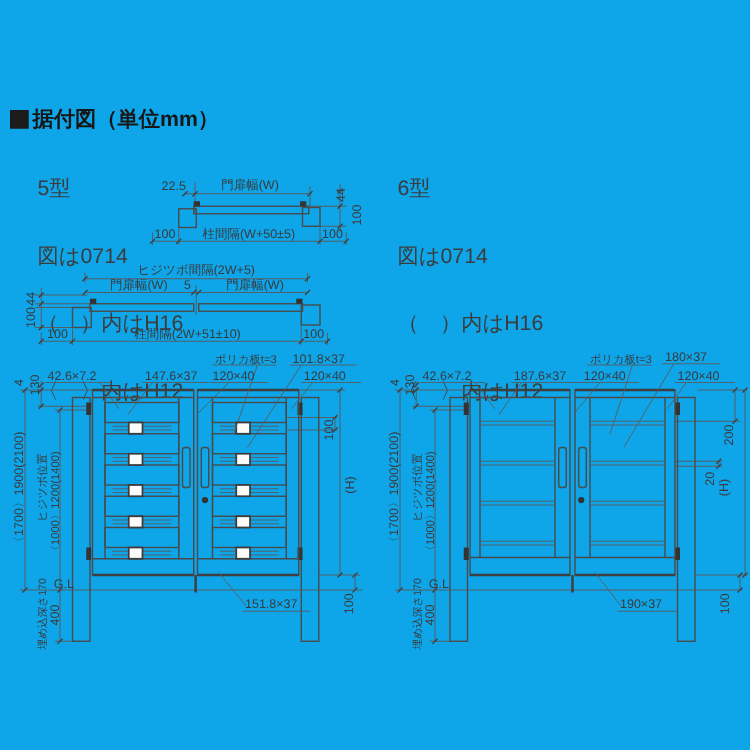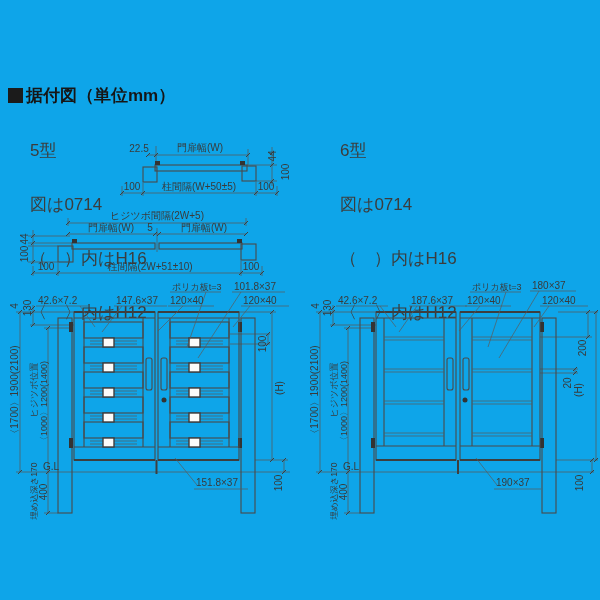--- a/index.html
+++ b/index.html
@@ -4,21 +4,21 @@
 <style>
   html,body{margin:0;padding:0;}
   body{background:#e8e7e4;}
   .stage{position:relative;width:600px;height:600px;background:#0ea5e9;overflow:hidden;
          font-family:"Liberation Sans","DejaVu Sans",sans-serif;}
   .title{position:absolute;left:8px;top:84px;font-size:17px;font-weight:bold;color:#161616;
          display:flex;align-items:center;}
   .bullet{display:inline-block;width:15px;height:15px;background:#1b1b1b;margin-right:3px;}
   .legend{position:absolute;font-size:17px;color:#3c3c3c;line-height:18px;white-space:pre;}
   .legend5{left:30px;top:106px;}
-  .legend6{left:340px;top:106px;}
+  .legend6{left:318px;top:106px;}
   svg{position:absolute;left:0;top:0;}
   .ln{stroke:#4a4a4a;stroke-width:1.1;fill:none;}
   .thick{stroke:#3e3e3e;stroke-width:2;fill:none;}
   .thin{stroke:#5a5a5a;stroke-width:0.7;fill:none;}
   .dimline{stroke:#5a5a5a;stroke-width:0.75;fill:none;}
   .tick{stroke:#3e3e3e;stroke-width:1;fill:none;}
   .fillrect{fill:#333;stroke:none;}
   .clip{fill:#fbfbf9;stroke:#3c3c3c;stroke-width:1.4;}
   text{fill:#3a3a3a;font-size:10px;font-family:"Liberation Sans","DejaVu Sans",sans-serif;}
   .t9{font-size:9px;}

